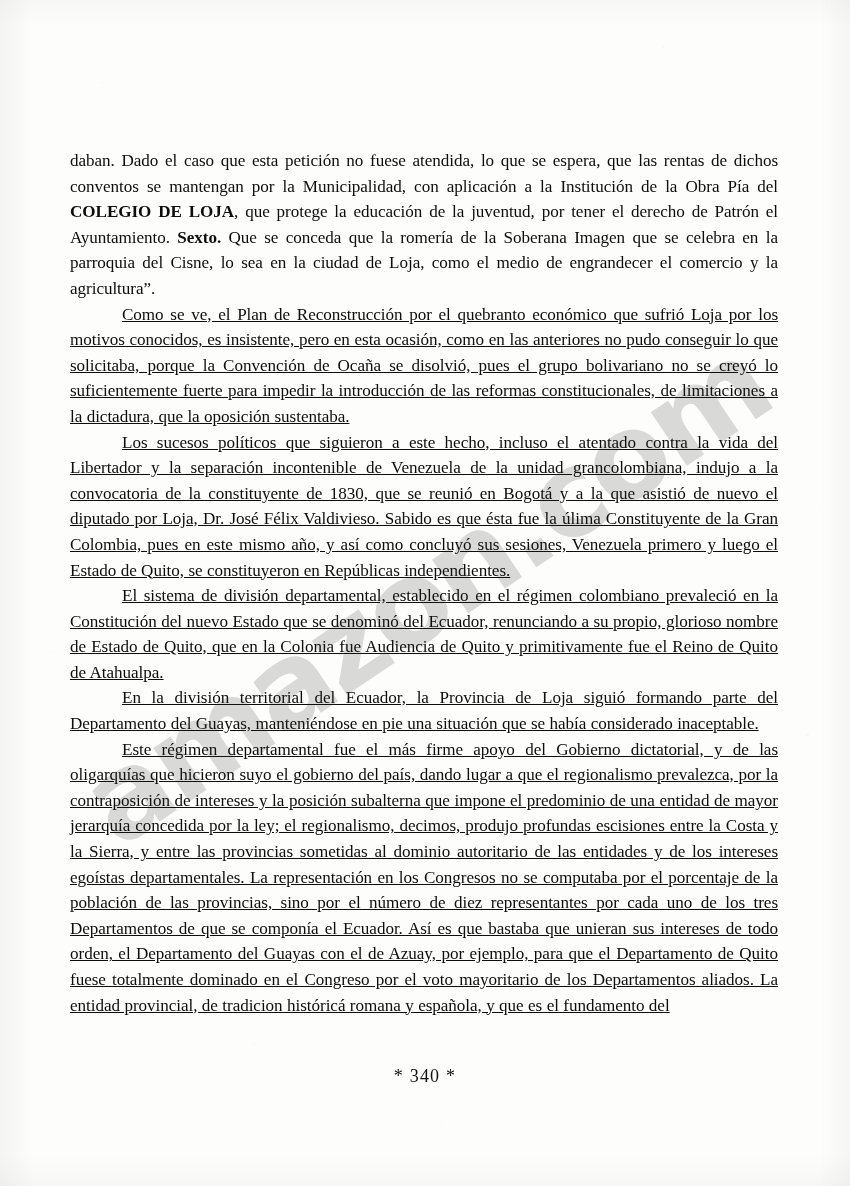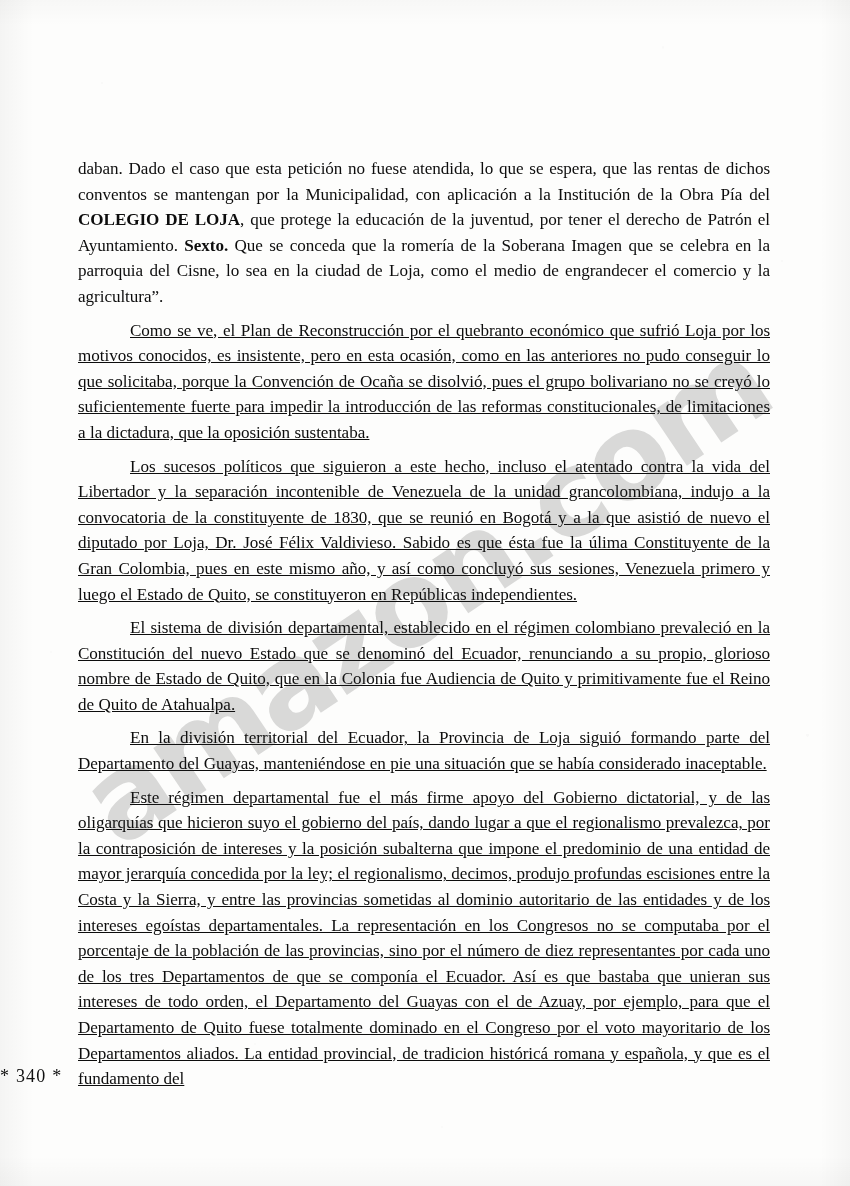--- a/index.html
+++ b/index.html
@@ -58,41 +58,42 @@
     z-index: 5;
   }
   .content {
     position: absolute;
     left: 70px;
     top: 148px;
     width: 708px;
     z-index: 2;
   }
   p.para {
-    margin: 8px;
+    margin: 0;
     font-size: 17.1px;
     line-height: 25.6px;
     text-align: justify;
     text-align-last: left;
     color: #0d0d0d;
     letter-spacing: -0.05px;
     word-spacing: 0.2px;
   }
   p.para.indent {
     text-indent: 52px;
     text-decoration: underline;
   }
   p.para b {
     font-weight: 700;
   }
   .pagenum {
     position: absolute;
     left: 0;
     right: 0;
     top: 1066px;
+    text-align: center;
     font-size: 18px;
     letter-spacing: 1.2px;
     color: #111;
     z-index: 3;
   }
 </style>
 </head>
 <body>
 
 <div class="page">

